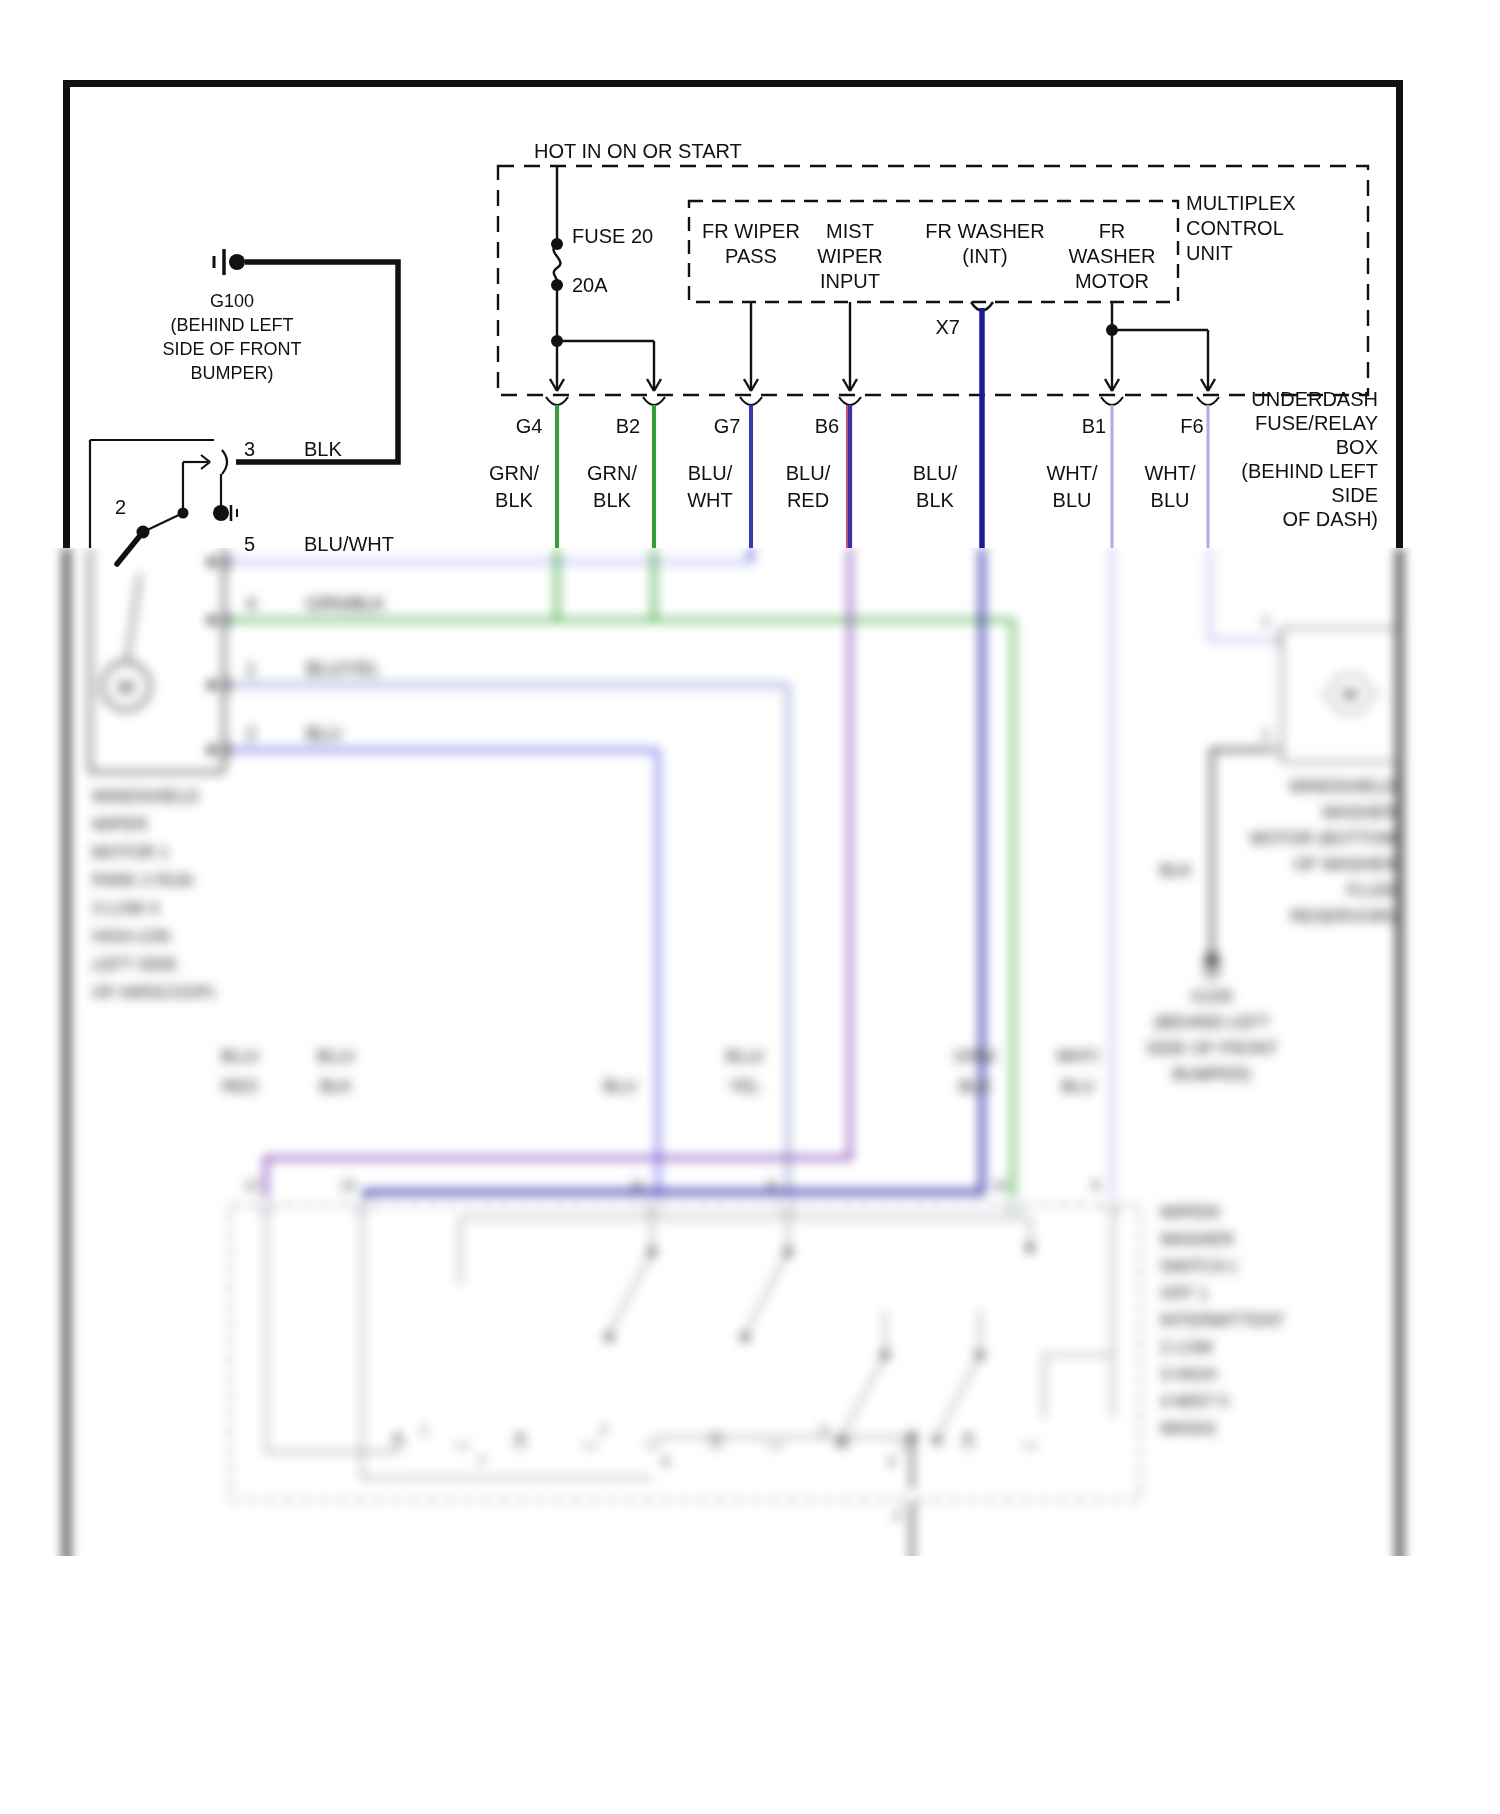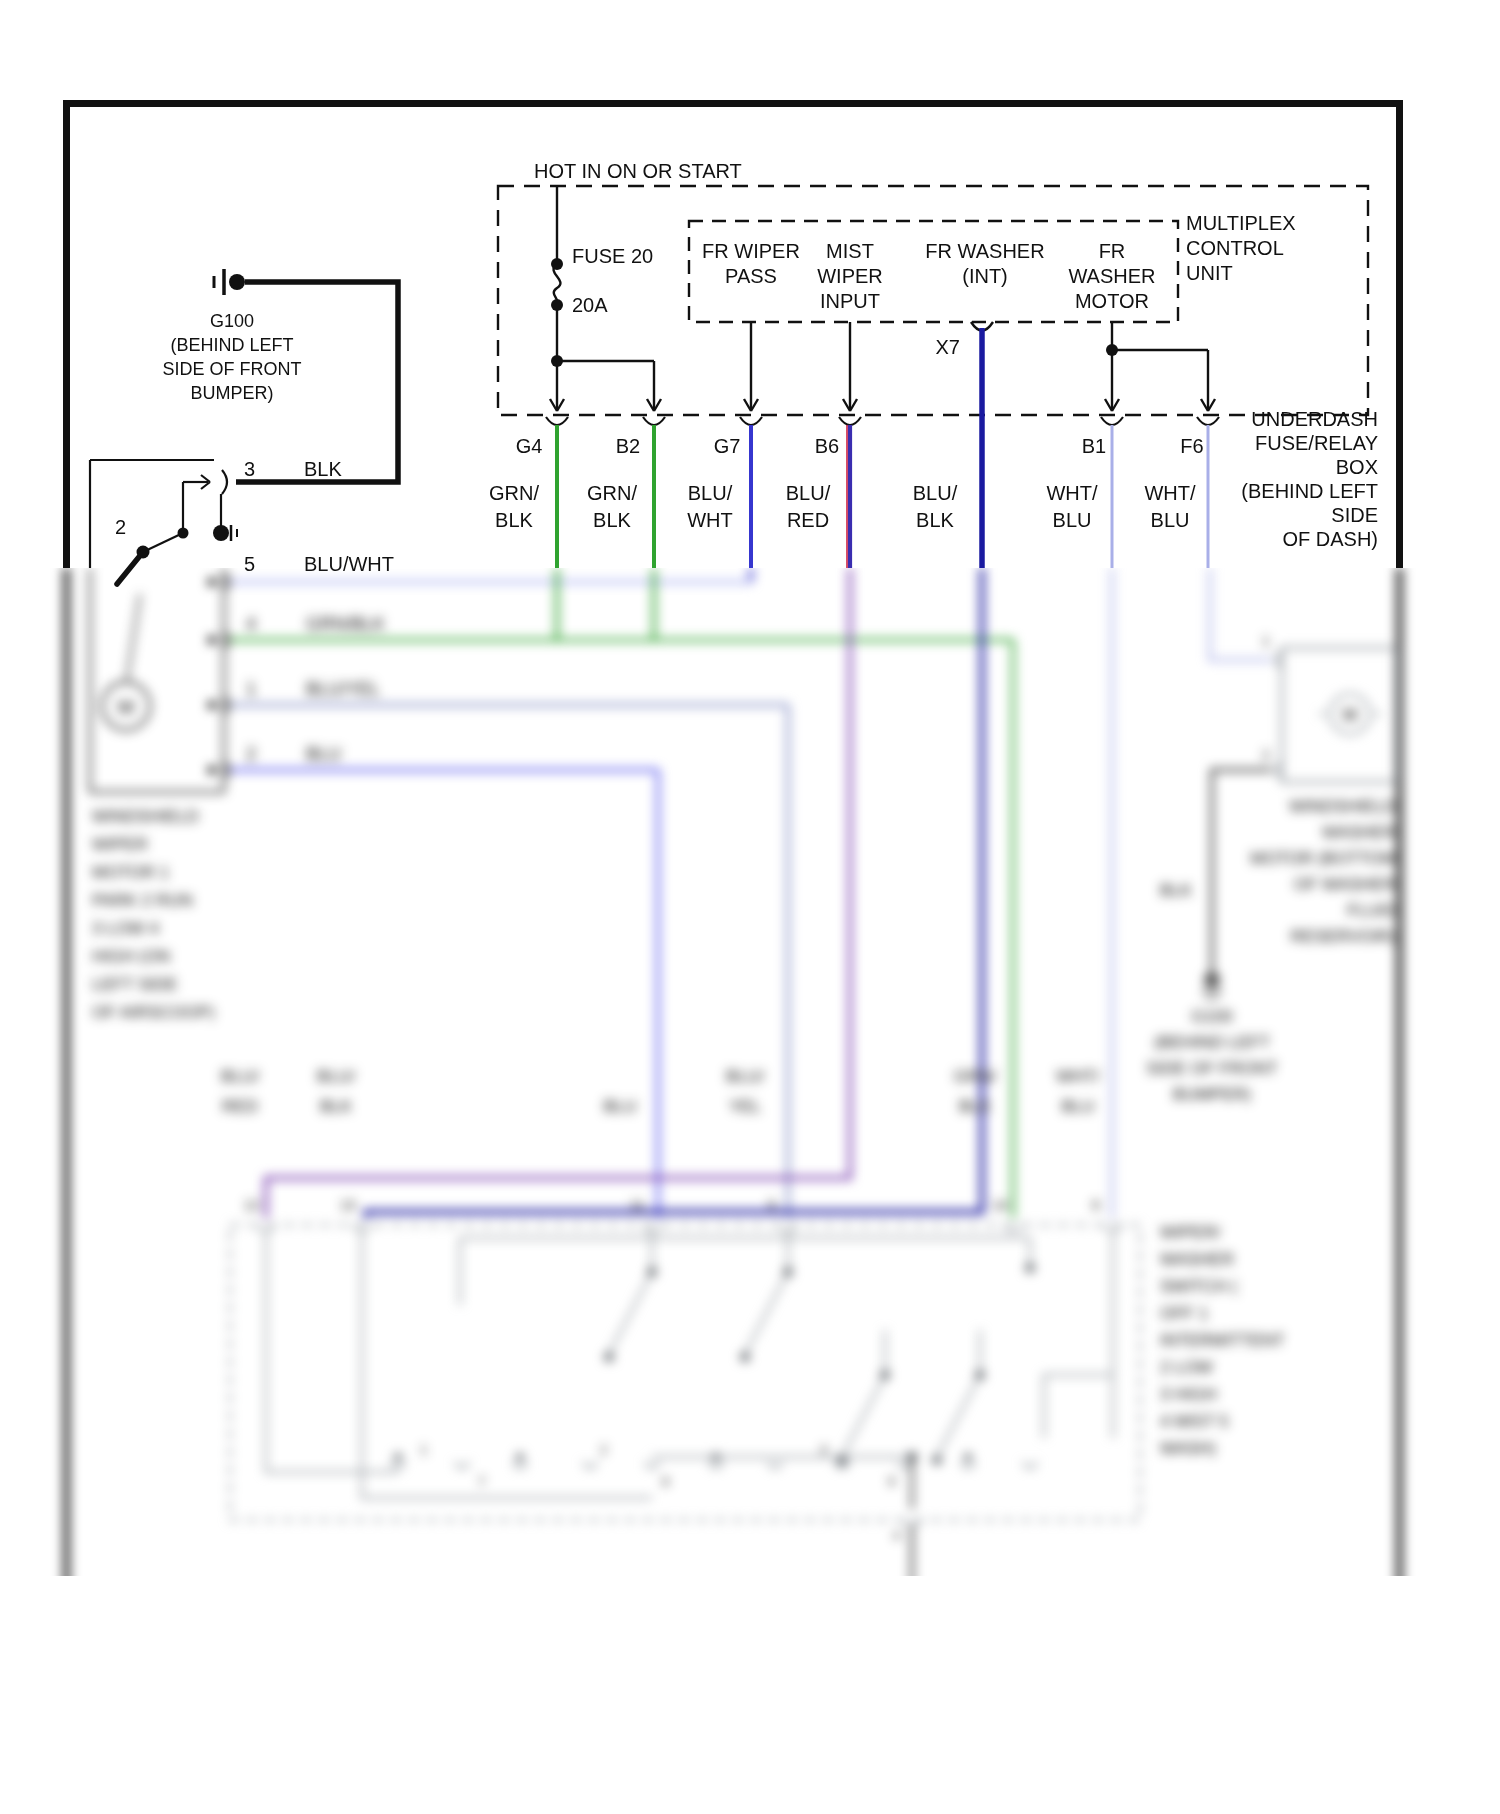--- a/index.html
+++ b/index.html
@@ -1,17 +1,17 @@
 <!DOCTYPE html>
 <html><head>
 <meta charset="utf-8">
 <style>
   html,body{margin:0;padding:0;background:#fff;}
   .canvas{position:relative;width:1500px;height:1556px;background:#ffffff;overflow:hidden;
-          font-family:"Liberation Sans", sans-serif;margin-top:20px;}
+          font-family:"Liberation Sans", sans-serif;}
   svg{display:block;}
   .sharp{position:absolute;left:0;top:0;}
   .blurclip{position:absolute;left:0;top:548px;width:1500px;height:1266px;overflow:hidden;}
   .blurclip svg{position:absolute;left:0;top:-548px;filter:blur(5.5px);}
   text{fill:#111;}
   .t20{font-size:20px;}
   .t18{font-size:18px;}
   .t17{font-size:17px;}
   .t14{font-size:14px;}
   .t13{font-size:13px;}

